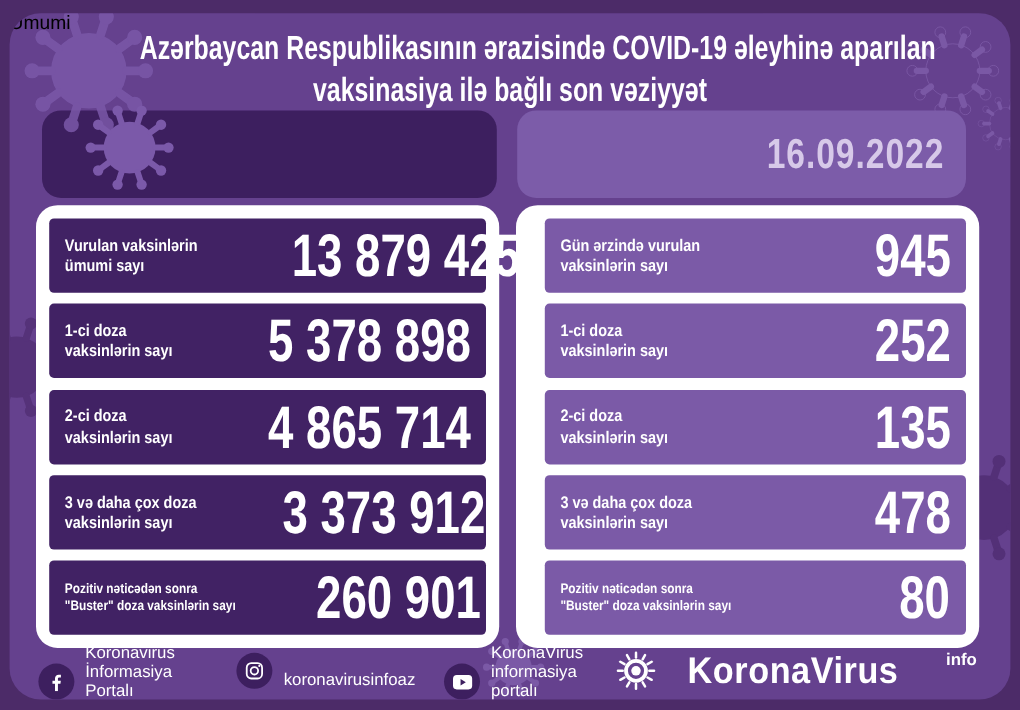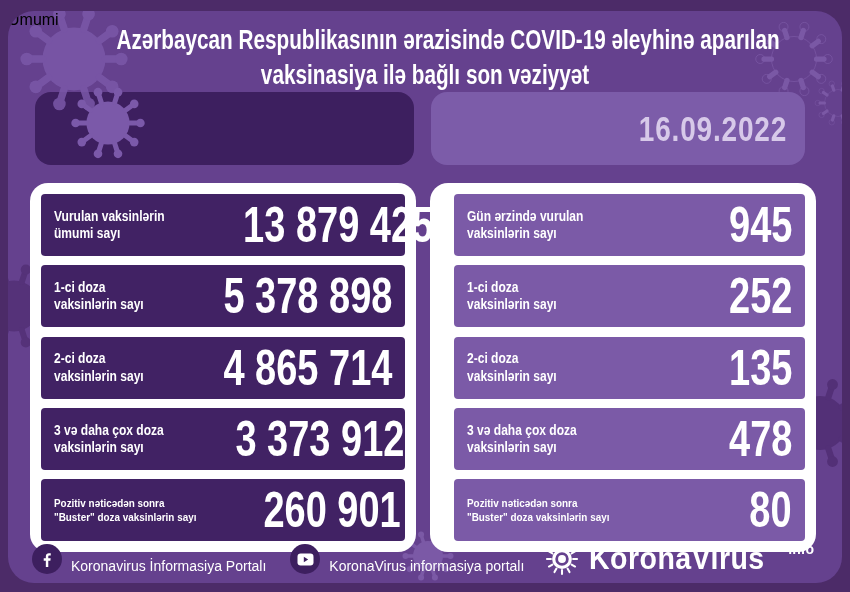--- a/index.html
+++ b/index.html
@@ -30,21 +30,21 @@
   .hdr-right{left:423px;top:81px;width:374px;background:var(--c-light_box,#7c5ca9);}
   .hdr-date{
     position:absolute;left:423px;top:81px;width:356px;height:73px;line-height:73px;
     text-align:right;color:var(--c-date_text,#d7c9e9);font-weight:bold;font-size:35px;
     transform:scaleX(0.8);transform-origin:right center;letter-spacing:1px;
   }
 
   .panel{
     position:absolute;top:160px;width:386px;height:369px;background:var(--c-panel_bg,#ffffff);
     border-radius:18px;box-sizing:border-box;padding:11px 11px;
-    display:flex;flex-direction:column;justify-content:space-between;margin-top:12px;
+    display:flex;flex-direction:column;justify-content:space-between;
   }
   .panel-left{left:22px;}
   .panel-right{left:422px;padding-left:24px;}
   .row{
     height:62px;border-radius:4px;display:flex;align-items:center;
     justify-content:space-between;padding:0 13px;box-sizing:border-box;
   }
   .row.dark{background:var(--c-dark_row,#412264);}
   .row.light{background:var(--c-light_row,#7b5aa7);}
   .row-label{
@@ -62,21 +62,21 @@
     position:absolute;left:0;bottom:2px;width:834px;height:44px;z-index:4;
     display:flex;align-items:center;box-sizing:border-box;padding:0 28px 0 24px;
   }
   .social{display:flex;align-items:flex-end;gap:9px;color:#fff;font-size:14px;}
   .social + .social{margin-left:24px;}
   .social-circle{
     width:30px;height:30px;border-radius:50%;
     background:var(--c-dark_box,#3d1f5f);
     display:flex;align-items:center;justify-content:center;flex:0 0 auto;
   }
-  .brand{display:flex;align-items:flex-start;gap:8px;margin-left:auto;}
+  .brand{display:flex;align-items:flex-start;gap:24px;margin-left:auto;}
   .brand-name{font-size:31px;font-weight:bold;color:#fff;line-height:38px;letter-spacing:0.5px;
     transform:scaleX(0.92);transform-origin:left center;}
   .brand-sup{font-size:14px;color:#fff;font-weight:bold;line-height:14px;position:relative;top:2px;}
 </style>
 </head>
 <body>
 
 <div class="card">
 
   <svg class="decor under" viewBox="0 0 834 572" aria-hidden="true">
@@ -213,20 +213,30 @@
     <div class="social">
       <span class="social-circle">
         <svg width="16" height="16" viewBox="0 0 20 20">
             <path fill="#fff" d="M11.6 20v-7.8h2.6l.4-3h-3V7.1c0-.87.28-1.46 1.54-1.46h1.56V2.95C14.43 2.9 13.5 2.85 12.42 2.85c-2.3 0-3.88 1.4-3.88 3.98v2.37H5.9v3h2.64V20z"></path>
           </svg>
       </span>
       <span>Koronavirus İnformasiya Portalı</span>
     </div>
     <div class="social">
       <span class="social-circle">
+        <svg width="16" height="16" viewBox="0 0 16 16" fill="none" stroke="#fff" stroke-width="1.5">
+          <rect x="1.6" y="1.6" width="12.8" height="12.8" rx="3.8"></rect>
+          <circle cx="8" cy="8" r="3.1"></circle>
+          <circle cx="12.1" cy="3.9" r="0.9" fill="#fff" stroke="none"></circle>
+        </svg>
+      </span>
+      <span>koronavirusinfoaz</span>
+    </div>
+    <div class="social">
+      <span class="social-circle">
         <svg width="17" height="13" viewBox="0 0 17 13">
           <rect x="0.5" y="0.5" width="16" height="12" rx="3.2" fill="#fff"></rect>
           <path d="M6.8 3.8 L11.2 6.5 L6.8 9.2 Z" fill="#3d1f5f"></path>
         </svg>
       </span>
       <span>KoronaVirus informasiya portalı</span>
     </div>
     <div class="brand">
       <svg width="38" height="38" viewBox="-24 -24 48 48">
         <circle cx="0" cy="0" r="5" fill="#fff"></circle>

